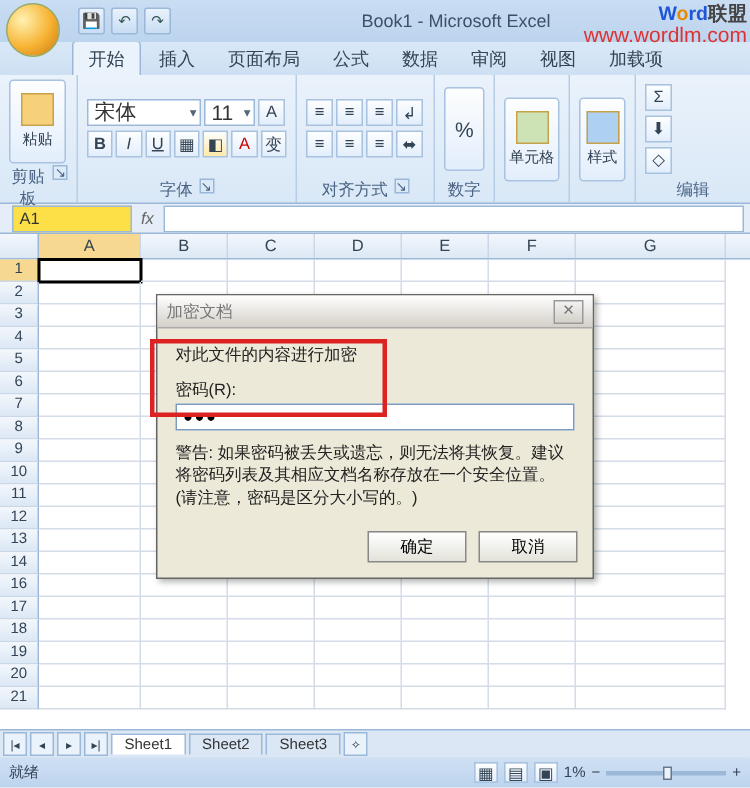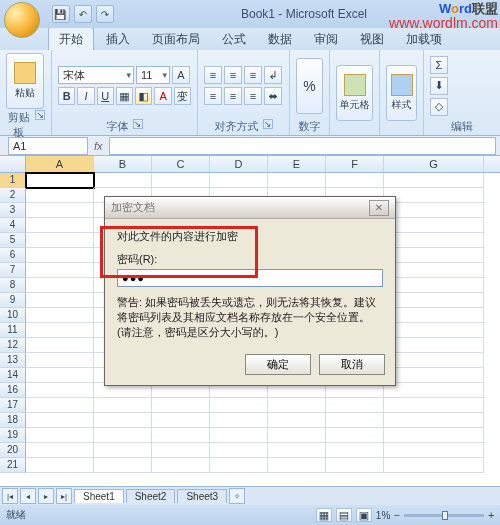--- a/index.html
+++ b/index.html
@@ -20,27 +20,27 @@
 
   .ribbon { height: 86px; background: linear-gradient(#eaf2fb,#d9e8f7); border-bottom: 1px solid #9cb8d9; display: flex; }
   .group { border-right: 1px solid #b7cde6; padding: 3px 6px 1px; display: flex; flex-direction: column; justify-content: space-between; }
   .group-body { flex:1; display:flex; align-items:center; gap:4px; }
   .group-label { font-size: 11px; color: #4a6384; text-align: center; padding-top:1px; display:flex; justify-content:center; gap:4px;}
   .group-label .launcher { font-size:9px; color:#4a6384; border:1px solid #9cb8d9; width:10px; height:10px; line-height:8px; }
   .big-btn { width: 38px; height: 56px; background: linear-gradient(#fdfefe,#e3eefc); border: 1px solid #a9c2df; border-radius: 3px; display:flex; flex-direction:column; align-items:center; justify-content:center; font-size:10px; color:#345; gap:2px;}
   .big-btn .ico { width:22px; height:22px; background:#f7d07a; border:1px solid #c7a24a; }
   .font-col { display:flex; flex-direction:column; gap:3px; }
   .row { display:flex; gap:2px; align-items:center; }
-  .combo { height:18px; background:#fff; border:1px solid #9cb8d9; font-size:11px; padding:0 14px 0 4px; display:flex; align-items:center; position:relative; color:#333;}
+  .combo { height:18px; background:#fff; border:1px solid #9cb8d9; font-size:14px; padding:0 14px 0 4px; display:flex; align-items:center; position:relative; color:#333;}
   .combo::after { content:"▾"; position:absolute; right:2px; font-size:9px; color:#567; }
   .mini { width:18px; height:18px; background:linear-gradient(#fdfefe,#e3eefc); border:1px solid #a9c2df; display:flex; align-items:center; justify-content:center; font-size:11px; color:#345; }
   .mini.b{font-weight:bold;} .mini.i{font-style:italic;} .mini.u{text-decoration:underline;}
 
   .namebox-row { height: 20px; background:#e4edf8; border-bottom:1px solid #9cb8d9; display:flex; align-items:center; font-size:11px; }
-  .namebox { width:80px; height:18px; background:#ffffff; border:1px solid #9cb8d9; margin-left:8px; padding:0 4px; display:flex; align-items:center; color:#333; }
+  .namebox { width:80px; height:18px; background:#fde047; border:1px solid #9cb8d9; margin-left:8px; padding:0 4px; display:flex; align-items:center; color:#333; }
   .fx { margin:0 6px; color:#666; font-style:italic; }
   .formula-bar { flex:1; height:18px; background:#fff; border:1px solid #9cb8d9; margin-right:4px; }
 
   .grid-area { position:relative; background:#fff; height: 330px; overflow:hidden; }
   .col-headers { display:flex; height:17px; background:linear-gradient(#f3f7fc,#dce8f5); border-bottom:1px solid #9cb8d9; font-size:11px; color:#345; }
   .corner { width:26px; border-right:1px solid #9cb8d9; background:linear-gradient(#f3f7fc,#dce8f5); }
   .col-h { border-right:1px solid #c9d7e8; text-align:center; line-height:16px; }
   .col-h.sel { background:#f7d891; }
   .rows { }
   .grid-row { display:flex; height:15px; }

